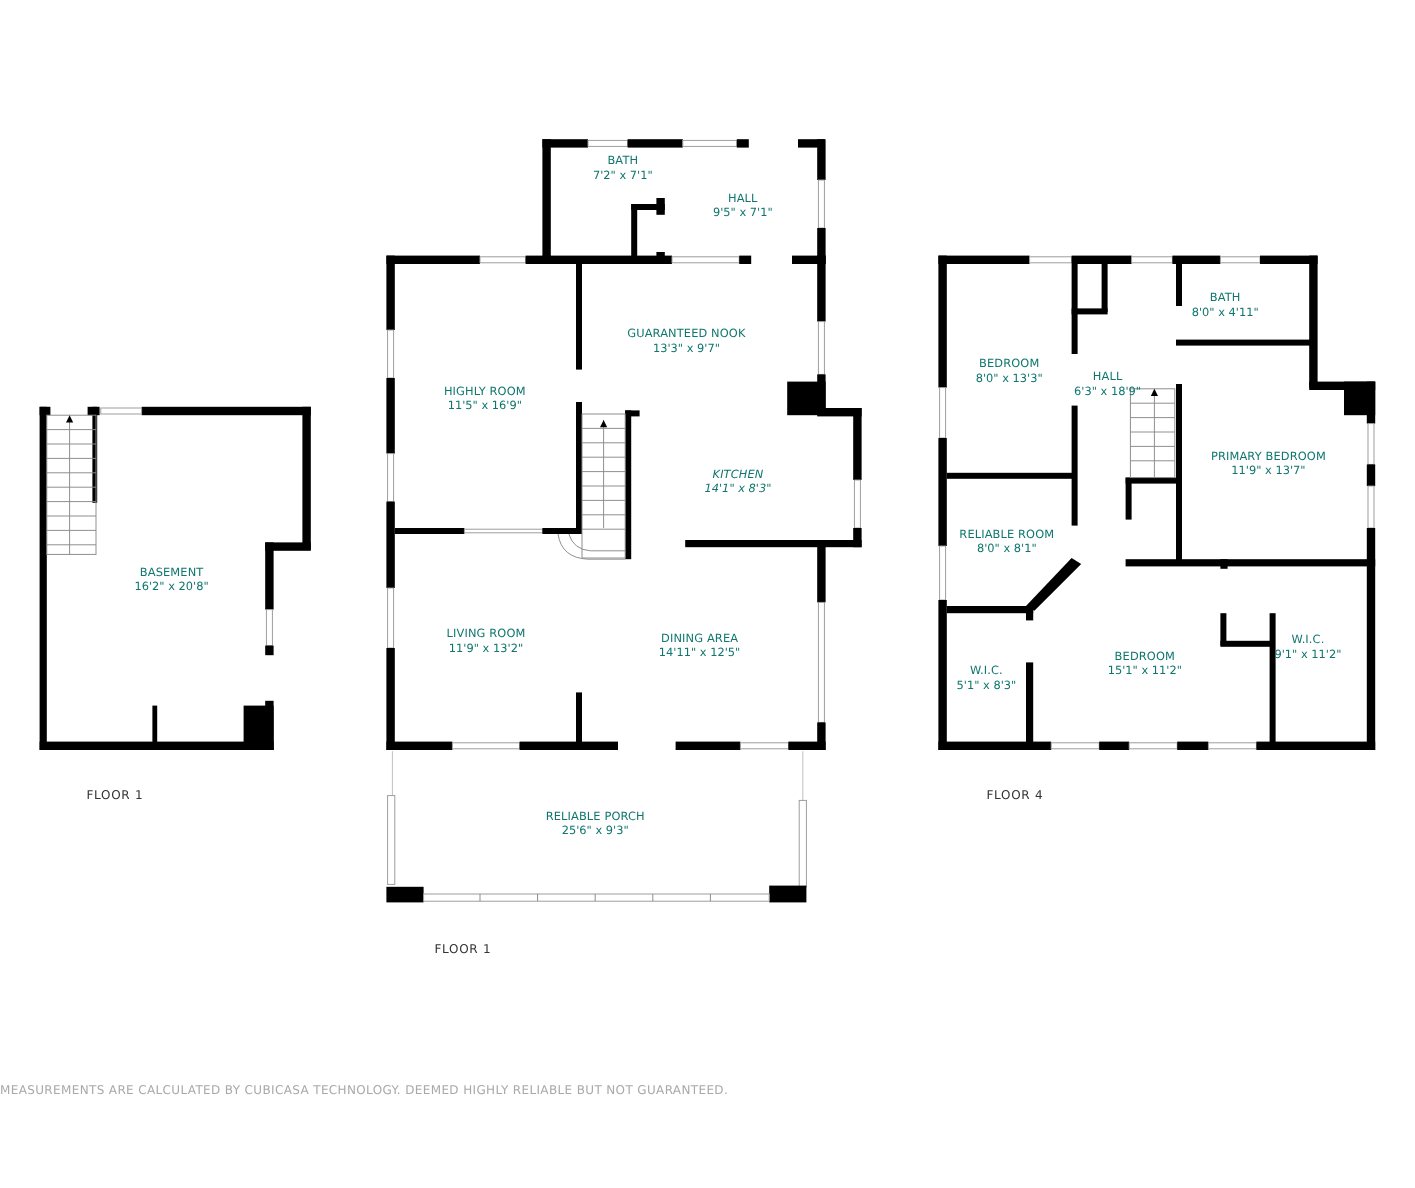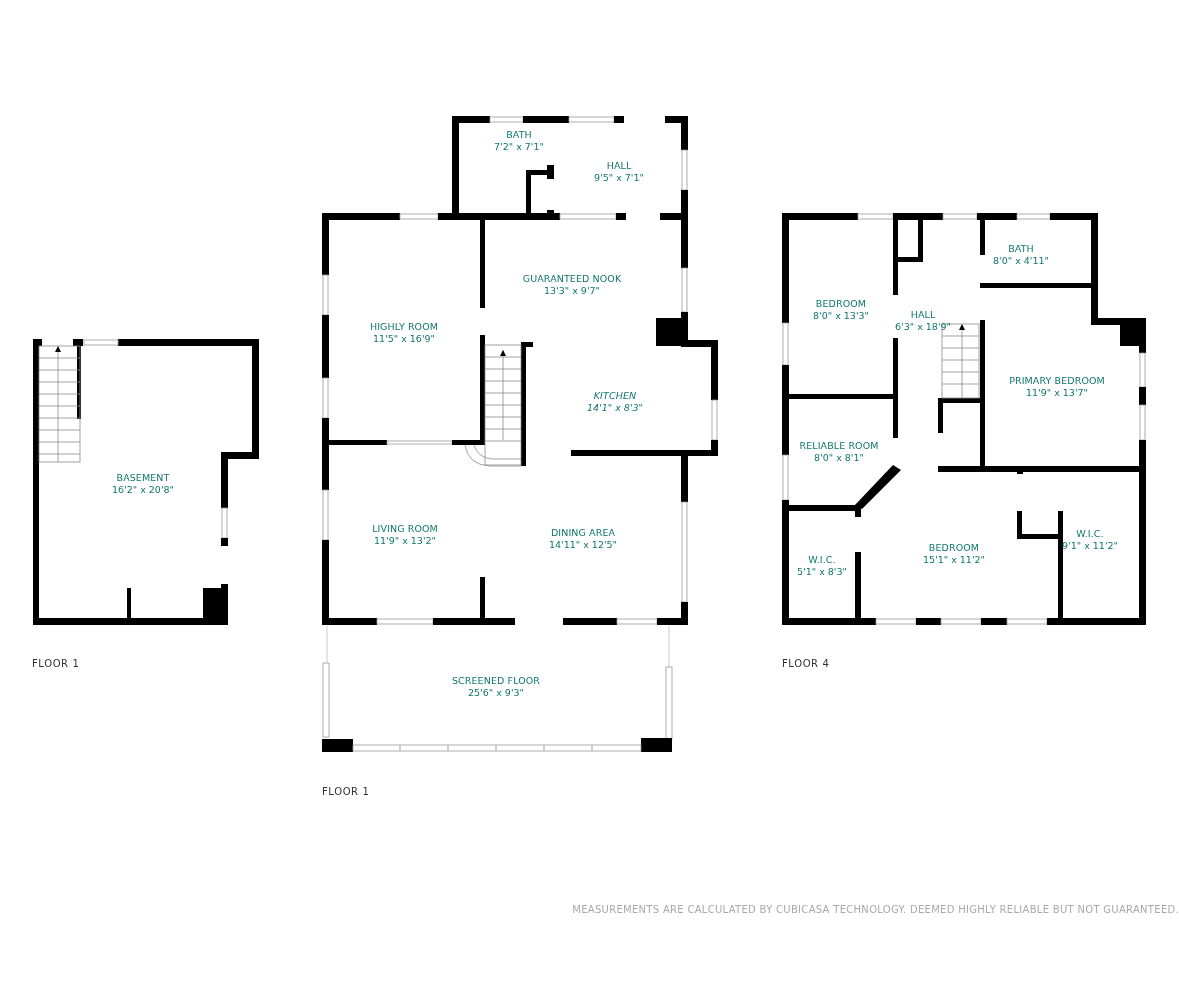--- a/index.html
+++ b/index.html
@@ -1,22 +1,22 @@
 <!DOCTYPE html>
 <html><head>
 <meta charset="utf-8">
 <style>
   html,body{margin:0;padding:0;background:#ffffff;}
   body{width:1179px;height:990px;position:relative;overflow:hidden;font-family:"DejaVu Sans","Liberation Sans",sans-serif;}
   #plan{position:absolute;left:0;top:0;width:1179px;height:990px;}
   .room-label{position:absolute;transform:translate(-50%,-50%);text-align:center;color:#0f766e;white-space:nowrap;line-height:12px;}
   .room-name{font-size:9.5px;letter-spacing:0.1px;display:block;}
   .room-dim{font-size:9.5px;display:block;}
-  .floor-label{position:absolute;font-size:10px;color:#333;letter-spacing:0.6px;}
-  .disclaimer{position:absolute;left:0;width:1179px;top:904px;text-align:right;font-size:10px;color:#a9a9a9;letter-spacing:0.3px;}
+  .floor-label{position:absolute;font-size:10px;color:#333;letter-spacing:0.6px;margin-left:40px;}
+  .disclaimer{position:absolute;left:0;width:1179px;top:904px;text-align:left;font-size:10px;color:#a9a9a9;letter-spacing:0.3px;}
 </style>
 </head>
 <body>
 
 <svg id="plan" viewBox="0 0 1179 990" xmlns="http://www.w3.org/2000/svg">
   <defs>
     <style>
       .w{fill:#000;}
       .win{fill:#fff;stroke:#9a9a9a;stroke-width:0.8;}
       .thin{stroke:#bdbdbd;stroke-width:0.8;fill:none;}
@@ -266,21 +266,21 @@
 </div>
 <div class="room-label" style="left:405px;top:535px;">
   <span class="room-name">LIVING ROOM</span>
   <span class="room-dim">11'9" x 13'2"</span>
 </div>
 <div class="room-label" style="left:583px;top:539px;">
   <span class="room-name">DINING AREA</span>
   <span class="room-dim">14'11" x 12'5"</span>
 </div>
 <div class="room-label" style="left:496px;top:687px;">
-  <span class="room-name">SCREENED FLOOR</span>
+  <span class="room-name">RELIABLE PORCH</span>
   <span class="room-dim">25'6" x 9'3"</span>
 </div>
 <div class="floor-label" style="left:322px;top:786px;">FLOOR 1</div>
 
 <div class="room-label" style="left:841px;top:310px;">
   <span class="room-name">BEDROOM</span>
   <span class="room-dim">8'0" x 13'3"</span>
 </div>
 <div class="room-label" style="left:923px;top:321px;">
   <span class="room-name">HALL</span>

